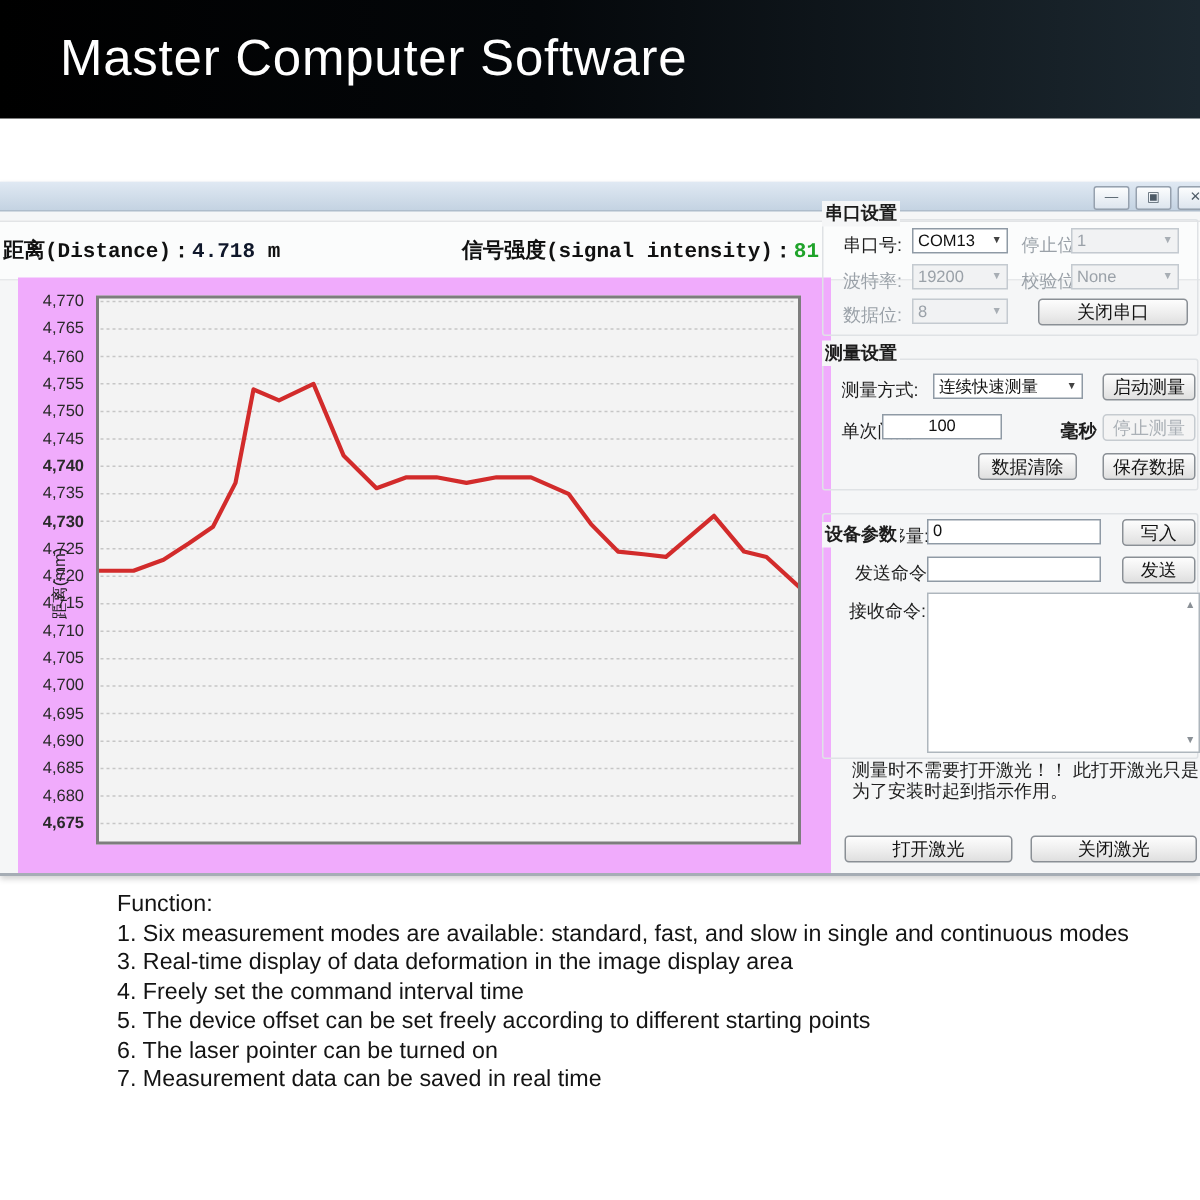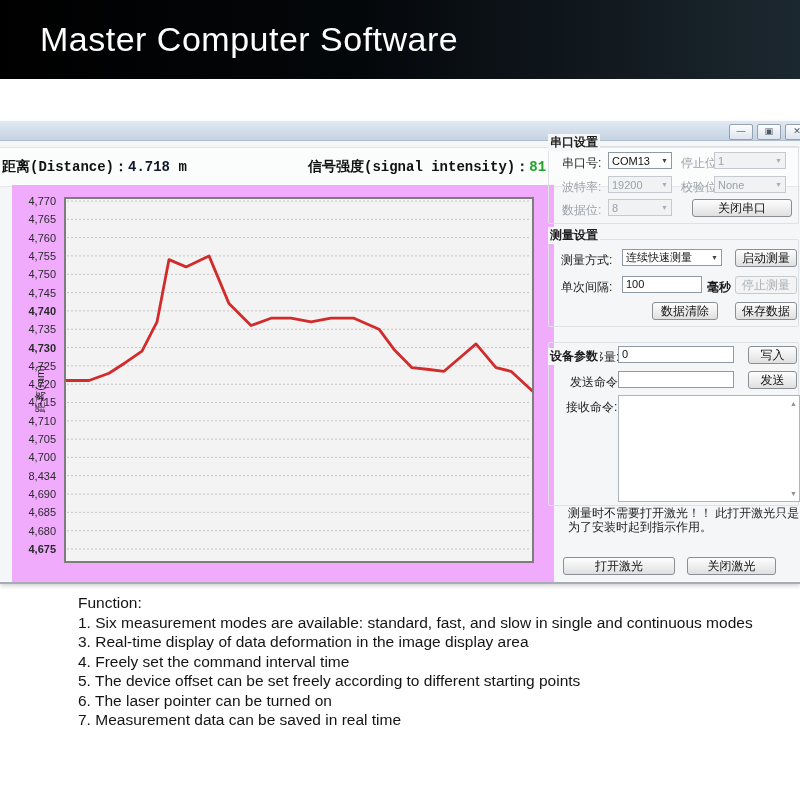--- a/index.html
+++ b/index.html
@@ -100,21 +100,21 @@
         <div class="ytick" style="top: 102px;">4,745</div>
         <div class="ytick" style="top: 120px; font-weight: bold;">4,740</div>
         <div class="ytick" style="top: 138px;">4,735</div>
         <div class="ytick" style="top: 157px; font-weight: bold;">4,730</div>
         <div class="ytick" style="top: 175px;">4,725</div>
         <div class="ytick" style="top: 193px;">4,720</div>
         <div class="ytick" style="top: 211px;">4,715</div>
         <div class="ytick" style="top: 230px;">4,710</div>
         <div class="ytick" style="top: 248px;">4,705</div>
         <div class="ytick" style="top: 266px;">4,700</div>
-        <div class="ytick" style="top: 285px;">8,434</div>
+        <div class="ytick" style="top: 285px;">4,695</div>
         <div class="ytick" style="top: 303px;">4,690</div>
         <div class="ytick" style="top: 321px;">4,685</div>
         <div class="ytick" style="top: 340px;">4,680</div>
         <div class="ytick" style="top: 358px; font-weight: bold;">4,675</div>
       </div>
     <div class="ylabel">距离(mm)</div>
     <div class="plot">
       <svg id="chart-svg" width="466" height="362">
           <line x1="1" x2="465" y1="2.0" y2="2.0" stroke="#c6c6c6" stroke-width="1" stroke-dasharray="2,2"></line>
           <line x1="1" x2="465" y1="20.3" y2="20.3" stroke="#c6c6c6" stroke-width="1" stroke-dasharray="2,2"></line>
@@ -172,21 +172,21 @@
 
   <div class="grouptitle" style="left:548px;top:106px;">测量设置</div>
   <div class="groupbox" style="left:548px;top:118px;width:249px;height:86px;"></div>
   <div class="lbl" style="left:561px;top:131px;">测量方式:</div>
   <div class="combo" style="left:622px;top:128px;width:100px;">
     <span>连续快速测量</span>
     <span class="arrow">▼</span>
   </div>
   <div class="btn" style="left:735px;top:128px;width:62px;">启动测量</div>
   <div class="lbl" style="left:561px;top:158px;">单次间隔:</div>
-  <div class="tinput" style="left:622px;top:155px;width:80px;">100</div>
+  <div class="tinput" style="left:588px;top:155px;width:80px;text-align:center;">100</div>
   <div class="lbl" style="left:707px;top:158px;font-weight:bold;">毫秒</div>
   <div class="btn dis" style="left:735px;top:155px;width:62px;">停止测量</div>
   <div class="btn" style="left:652px;top:181px;width:66px;">数据清除</div>
   <div class="btn" style="left:735px;top:181px;width:62px;">保存数据</div>
 
   <div class="grouptitle" style="left:548px;top:209px;margin-top:18px;">设备参数</div>
   <div class="groupbox" style="left:548px;top:221px;width:249px;height:162px;"></div>
   <div class="lbl" style="left:556px;top:228px;">设备偏移量:</div>
   <div class="tinput" style="left:618px;top:225px;width:116px;">0</div>
   <div class="btn" style="left:748px;top:225px;width:49px;">写入</div>
@@ -195,21 +195,21 @@
   <div class="btn" style="left:748px;top:250px;width:49px;">发送</div>
   <div class="lbl" style="left:566px;top:278px;">接收命令:</div>
   <div class="rxbox" style="left:618px;top:274px;width:180px;height:105px;">
     <span></span>
     <span class="scrollarrow" style="top:4px;">▲</span>
     <span class="scrollarrow" style="bottom:4px;">▼</span>
   </div>
 
   <div class="note" style="left:568px;top:385px;width:232px;">测量时不需要打开激光！！ 此打开激光只是为了安装时起到指示作用。</div>
   <div class="btn" style="left:563px;top:436px;width:112px;">打开激光</div>
-  <div class="btn" style="left:687px;top:436px;width:89px;">关闭激光</div>
+  <div class="btn" style="left:687px;top:436px;width:111px;">关闭激光</div>
 </div>
 
 <div class="footer" id="footer">
     <div>Function:</div>
     <div>1. Six measurement modes are available: standard, fast, and slow in single and continuous modes</div>
     <div>3. Real-time display of data deformation in the image display area</div>
     <div>4. Freely set the command interval time</div>
     <div>5. The device offset can be set freely according to different starting points</div>
     <div>6. The laser pointer can be turned on</div>
     <div>7. Measurement data can be saved in real time</div>

